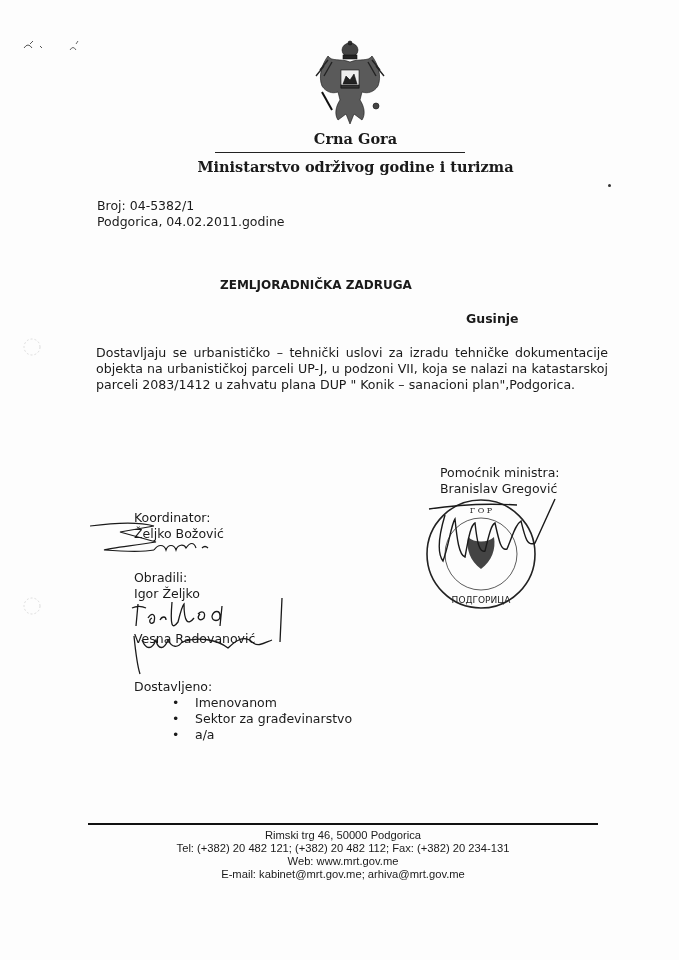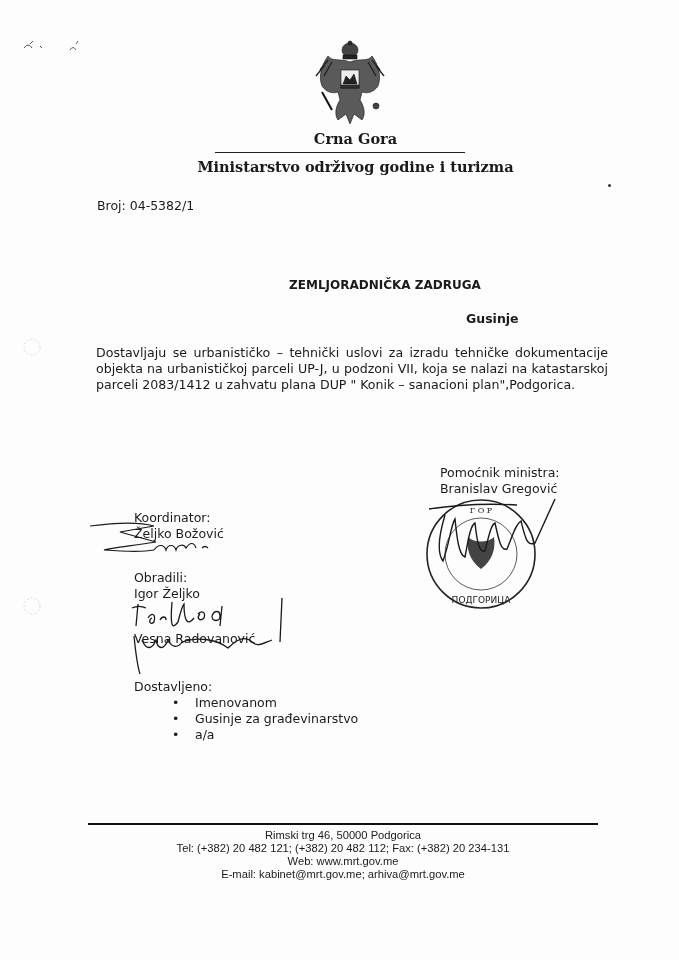--- a/index.html
+++ b/index.html
@@ -9,21 +9,21 @@
   .serif { font-family:"DejaVu Serif", serif;margin-left:16px; }
   .arial { font-family:"Liberation Sans", sans-serif; }
   .abs { position:absolute; }
 
   .emblem { left:310px; top:40px; width:80px; height:90px; }
   .country { left:0; width:679px; top:130px; text-align:center; font-size:14.5px; font-weight:bold; }
   .hdr-rule { left:215px; top:152px; width:250px; height:1px; background:#222; }
   .ministry { left:0; width:679px; top:158px; text-align:center; font-size:14.5px; font-weight:bold; }
 
   .meta { left:97px; font-size:12.5px; line-height:16px; }
-  .recip { text-align:center; font-size:12px; font-weight:bold; left:220px; width:330px; }
+  .recip { text-align:left; font-size:12px; font-weight:bold; left:220px; width:330px; }
   .city { left:466px; top:311px; font-size:12.5px; font-weight:bold; }
 
   .body-text { left:96px; top:345px; width:512px; font-size:12.6px; line-height:16px; text-align:justify; text-align-last:left; }
 
   .sig-block { font-size:12.5px; line-height:16px; }
   .list { left:172px; top:695px; font-size:12.5px; line-height:16px; }
   .list .li { position:relative; padding-left:23px; }
   .list .li .b { position:absolute; left:0; top:0; }
 
   .footer-rule { left:88px; top:823px; width:510px; height:2px; background:#111; }
@@ -64,20 +64,21 @@
     </g>
   </svg>
 
   <div class="abs country serif">Crna Gora</div>
   <div class="abs hdr-rule"></div>
   <div class="abs ministry serif">Ministarstvo održivog godine i turizma</div>
 
   <div class="abs" style="left:608px;top:184px;width:3px;height:3px;background:#333;border-radius:50%"></div>
 
   <div class="abs meta sans" style="top:198px">Broj: 04-5382/1</div>
+  <div class="abs meta sans" style="top:214px">Podgorica, 04.02.2011.godine</div>
 
   <div class="abs recip sans" style="top:278px">ZEMLJORADNIČKA ZADRUGA</div>
   <div class="abs city sans">Gusinje</div>
 
   <div class="abs body-text sans">Dostavljaju se urbanističko – tehnički uslovi za izradu tehničke dokumentacije objekta na urbanističkoj parceli UP-J, u podzoni VII, koja se nalazi na katastarskoj parceli 2083/1412  u zahvatu plana DUP " Konik – sanacioni plan",Podgorica.</div>
 
   <div class="abs sig-block sans" style="left:440px;top:465px">Pomoćnik ministra:</div>
   <div class="abs sig-block sans" style="left:440px;top:481px">Branislav Gregović</div>
 
   <svg class="abs stamp" viewBox="0 0 114 114">
@@ -111,21 +112,21 @@
   </svg>
 
   <div class="abs sig-block sans" style="left:134px;top:679px">Dostavljeno:</div>
   <div class="abs list sans">
     <div class="li">
       <span class="b">•</span>
       <span>Imenovanom</span>
     </div>
     <div class="li">
       <span class="b">•</span>
-      <span>Gusinje za građevinarstvo</span>
+      <span>Sektor za građevinarstvo</span>
     </div>
     <div class="li">
       <span class="b">•</span>
       <span>a/a</span>
     </div>
   </div>
 
   <div class="abs footer-rule"></div>
   <div class="abs footer arial" style="top:829px">Rimski trg 46, 50000 Podgorica</div>
   <div class="abs footer arial" style="top:842px">Tel:  (+382) 20 482  121; (+382) 20 482 112; Fax:  (+382) 20 234-131</div>

